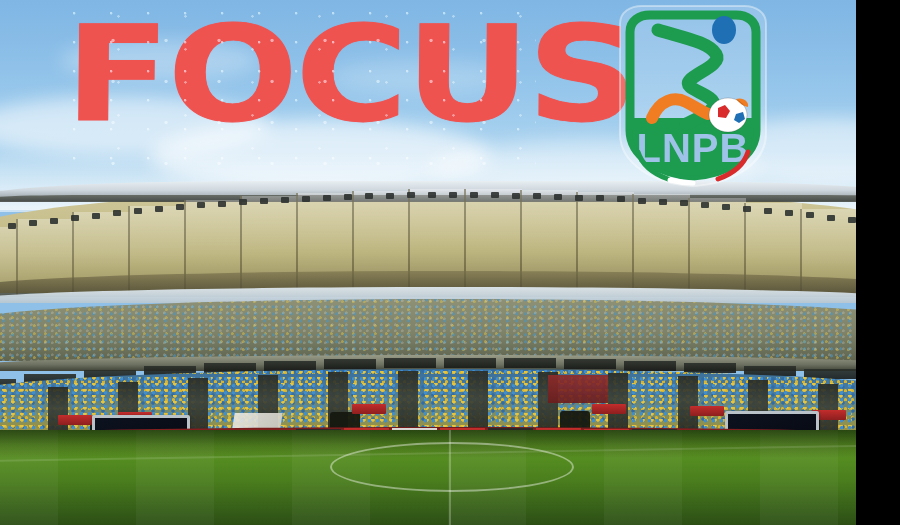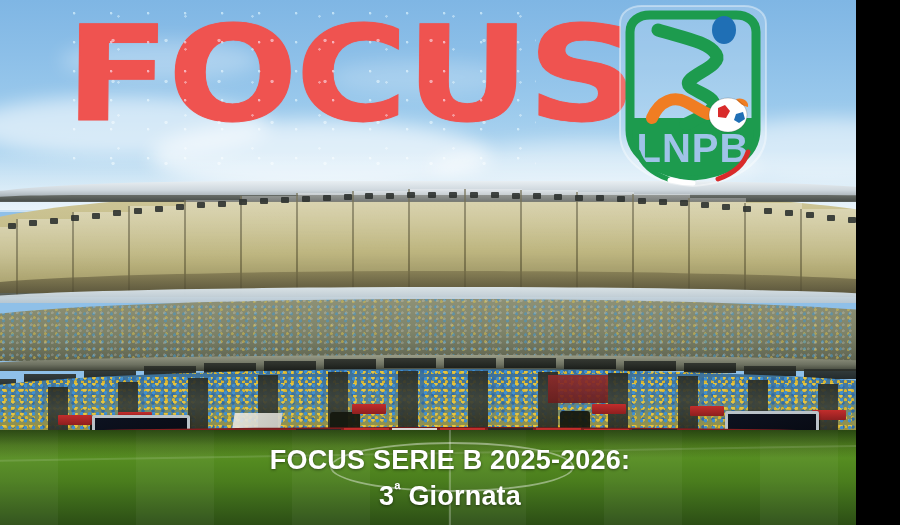--- a/index.html
+++ b/index.html
@@ -455,18 +455,14 @@
       </g>
 
       <text x="81" y="160" text-anchor="middle" font-family="Liberation Sans, DejaVu Sans, sans-serif" font-size="40" font-weight="bold" fill="#9fc3e8" letter-spacing="1">LNPB</text>
 
       <path d="M26 150 C30 163 42 172 56 177" fill="none" stroke="#1d9b4e" stroke-width="5" stroke-linecap="round"></path>
       <path d="M58 178 C66 180 74 181 81 181" fill="none" stroke="#ffffff" stroke-width="5" stroke-linecap="round"></path>
       <path d="M106 177 C120 172 132 163 136 150" fill="none" stroke="#d92b2b" stroke-width="5" stroke-linecap="round"></path>
     </svg>
   </div>
 
-  <div class="caption">
-    <span class="l1">FOCUS SERIE B 2025-2026:</span>
-    <span class="l2"><span>3</span><span class="ord">ª</span><span> Giornata</span></span>
-  </div>
 
 </div>
 
 </body></html>

